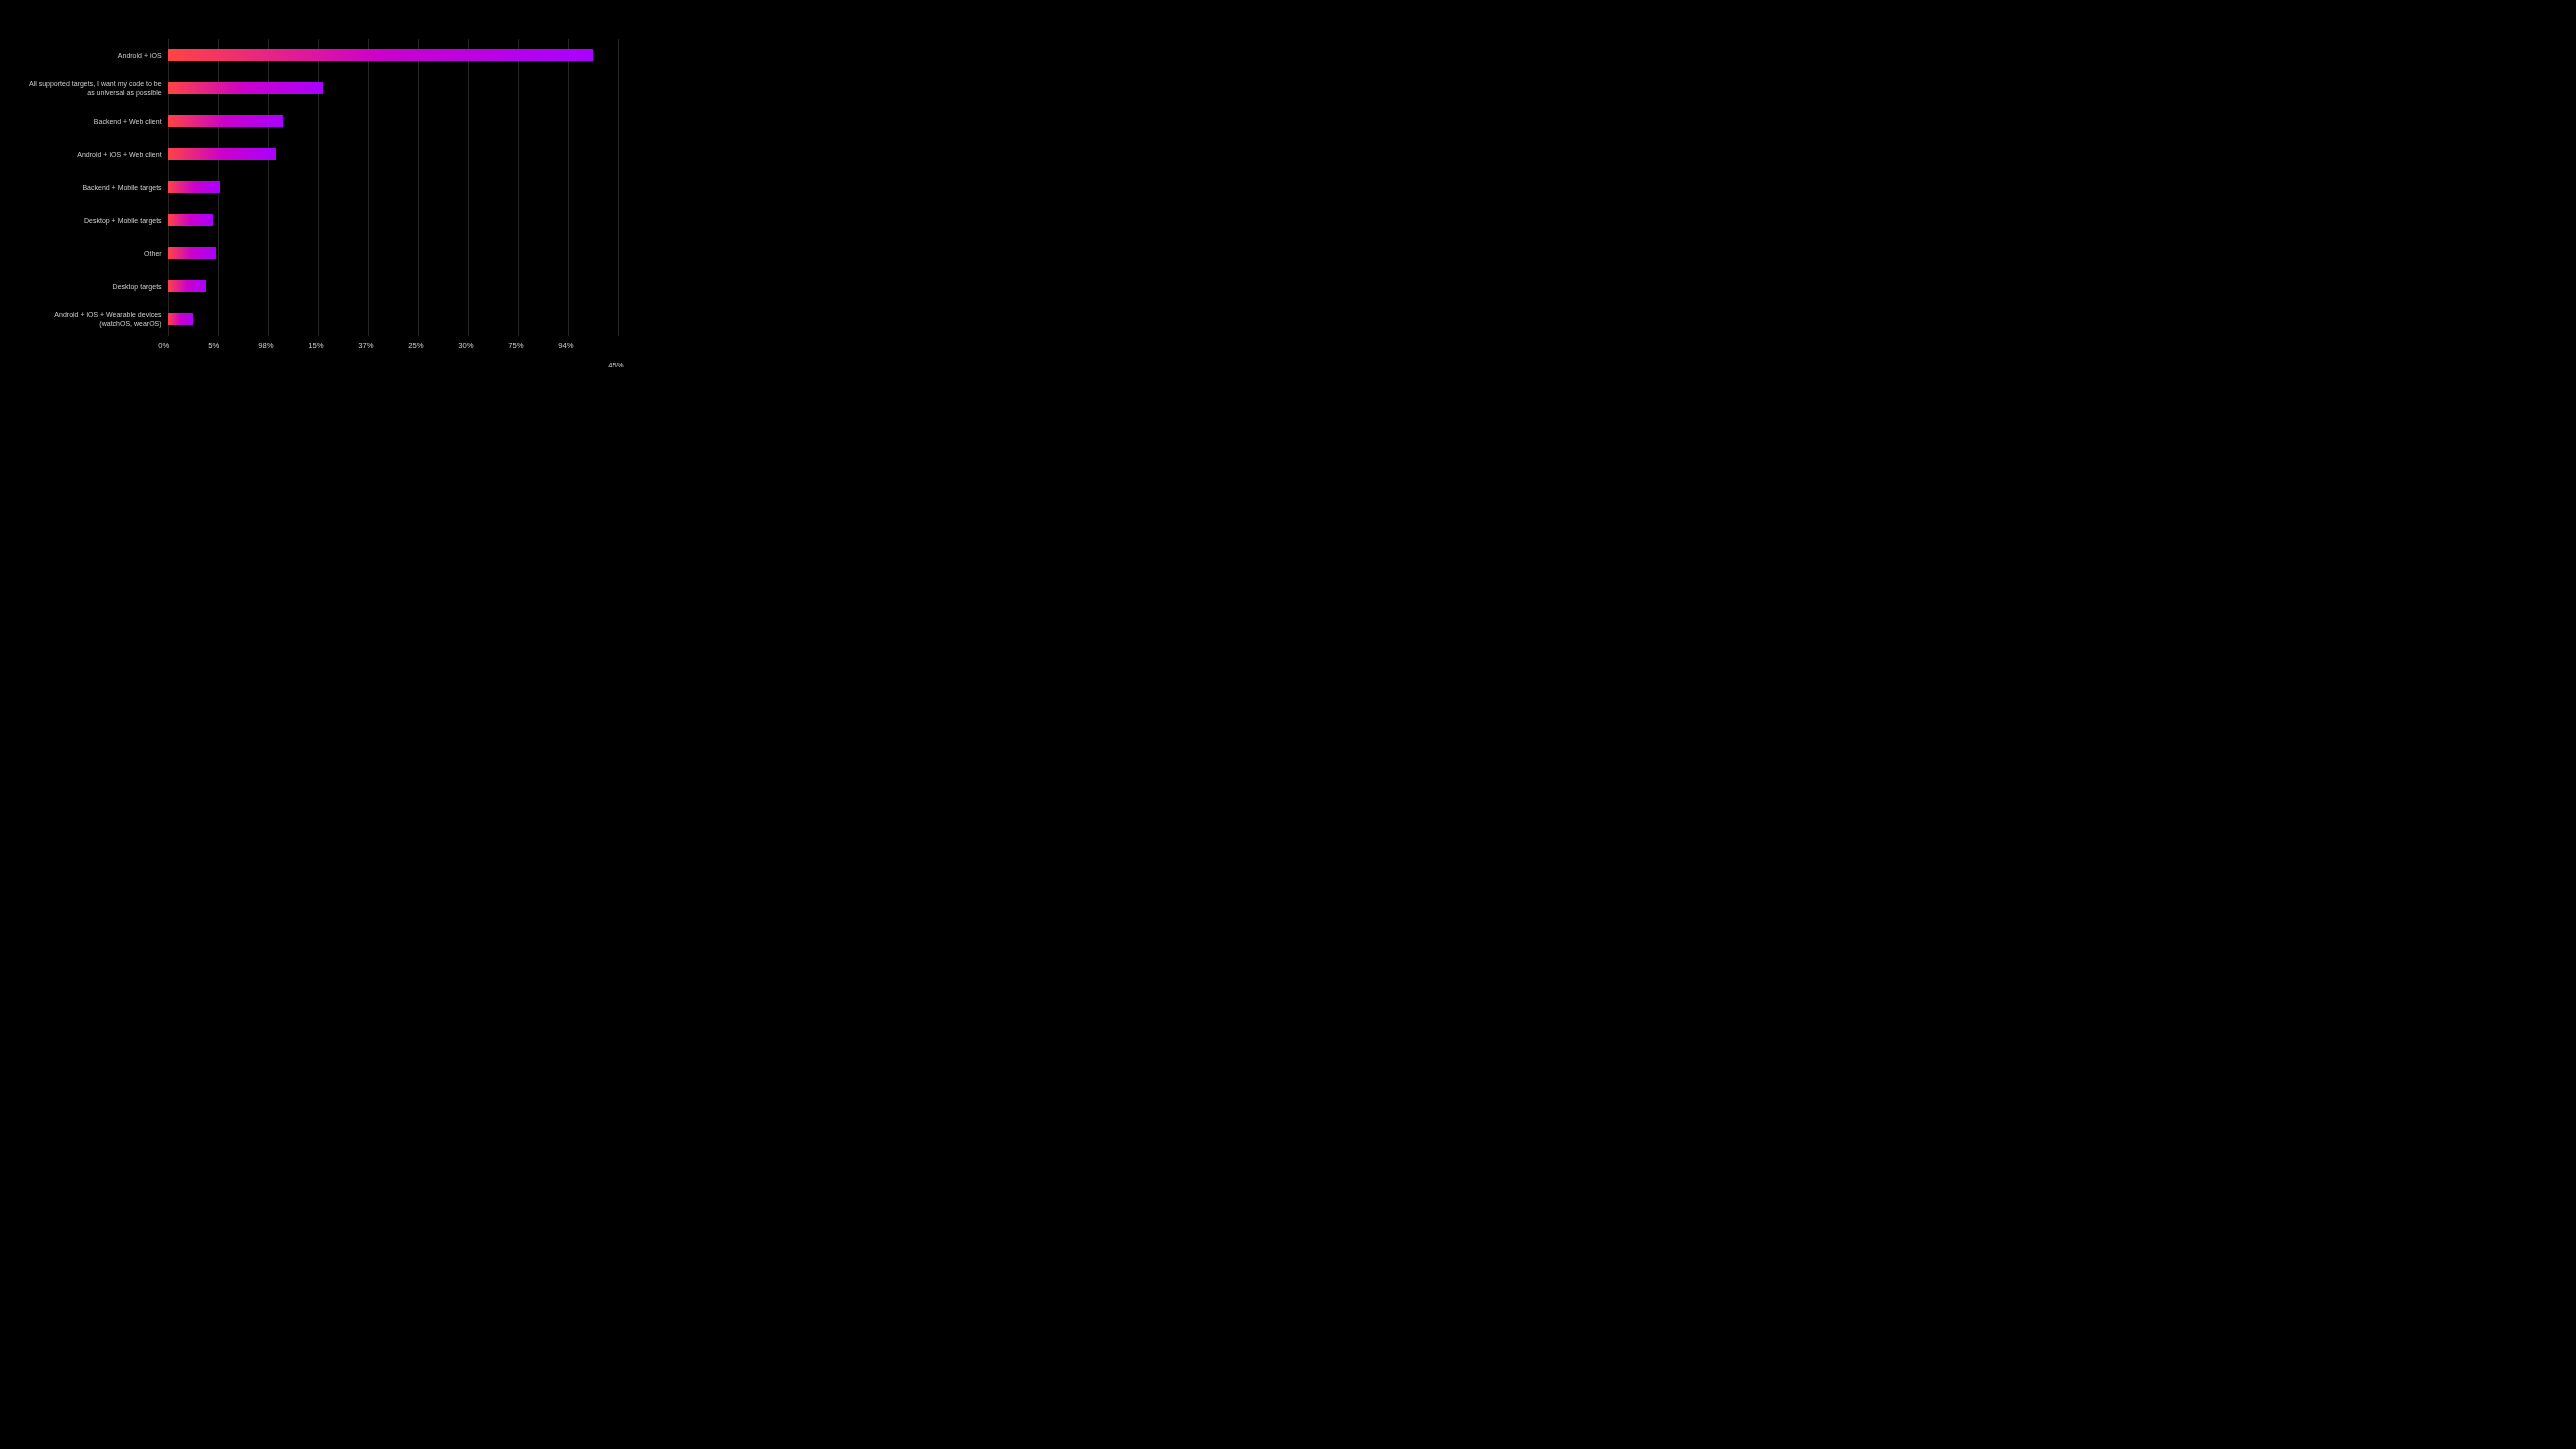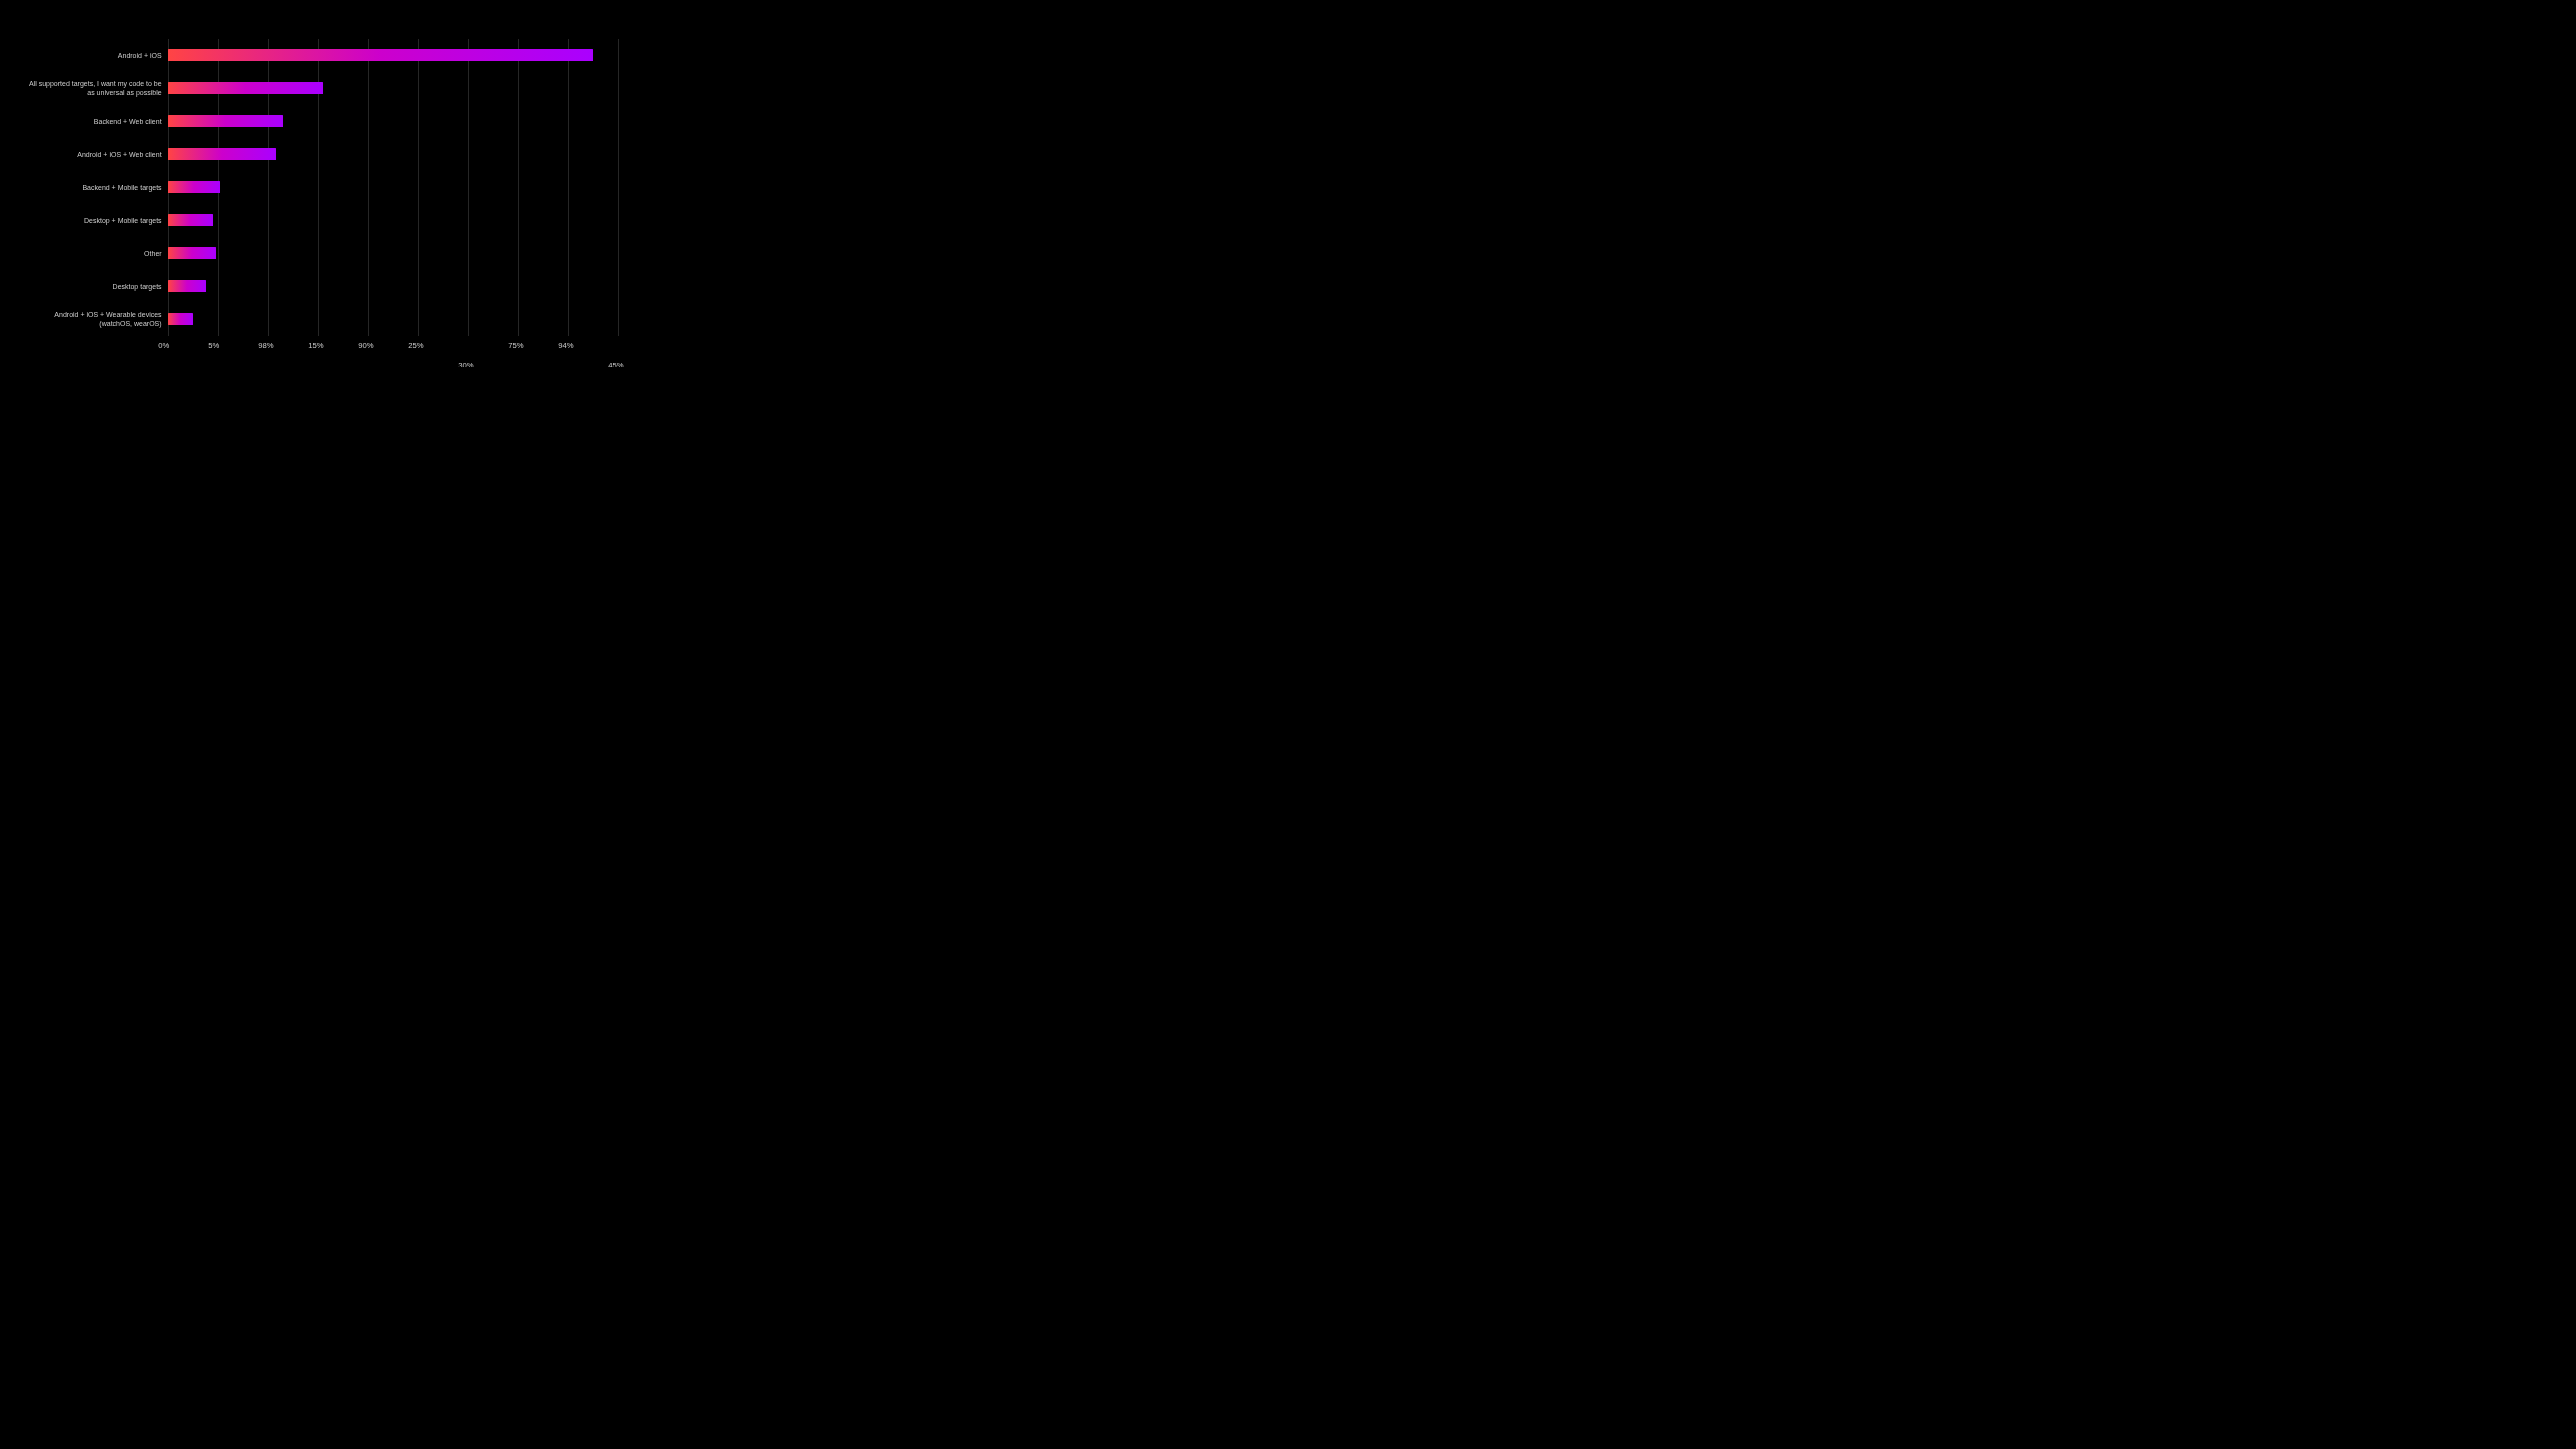--- a/index.html
+++ b/index.html
@@ -186,21 +186,21 @@
             <div class="bar-fill" style="width: 5.55556%;"></div>
           </div>
         </div>
       </div>
   </div>
   <div class="x-axis" id="x-axis-container" style="position: relative; height: 13px; flex: 1 1 0%;">
       <div class="x-label" style="position: absolute; left: calc(0% - 9.7px);">0%</div>
       <div class="x-label" style="position: absolute; left: calc(11.1111% - 9.7px);">5%</div>
       <div class="x-label" style="position: absolute; left: calc(22.2222% - 9.7px);">98%</div>
       <div class="x-label" style="position: absolute; left: calc(33.3333% - 9.7px);">15%</div>
-      <div class="x-label" style="position: absolute; left: calc(44.4444% - 9.7px);">90%</div>
+      <div class="x-label" style="position: absolute; left: calc(44.4444% - 9.7px);">37%</div>
       <div class="x-label" style="position: absolute; left: calc(55.5556% - 9.7px);">25%</div>
-      <div class="x-label" style="position: absolute; left: calc(66.6667% - 9.7px); margin-top: 20px;">30%</div>
+      <div class="x-label" style="position: absolute; left: calc(66.6667% - 9.7px);">30%</div>
       <div class="x-label" style="position: absolute; left: calc(77.7778% - 9.7px);">75%</div>
       <div class="x-label" style="position: absolute; left: calc(88.8889% - 9.7px);">94%</div>
       <div class="x-label" style="position: absolute; left: calc(100% - 9.7px); margin-top: 20px;">45%</div>
     </div>
 </div>
 
 
 </body></html>

